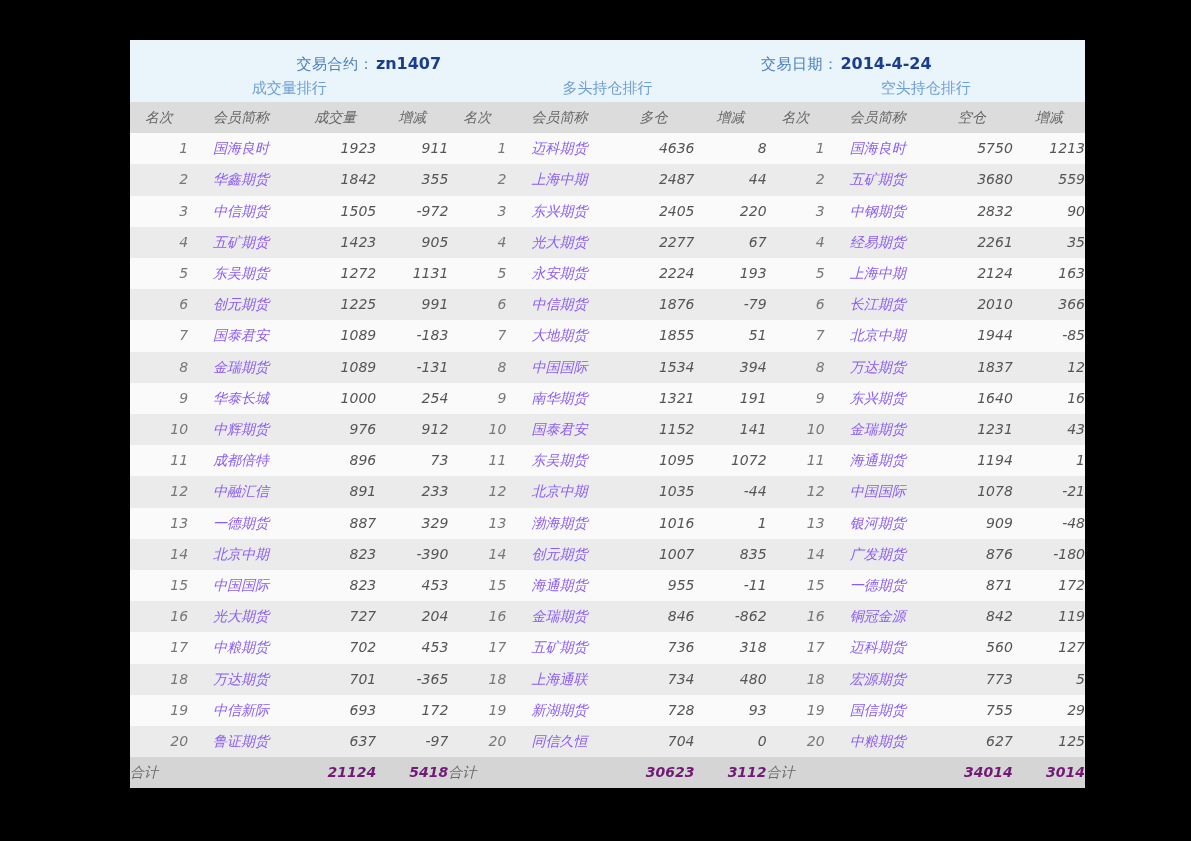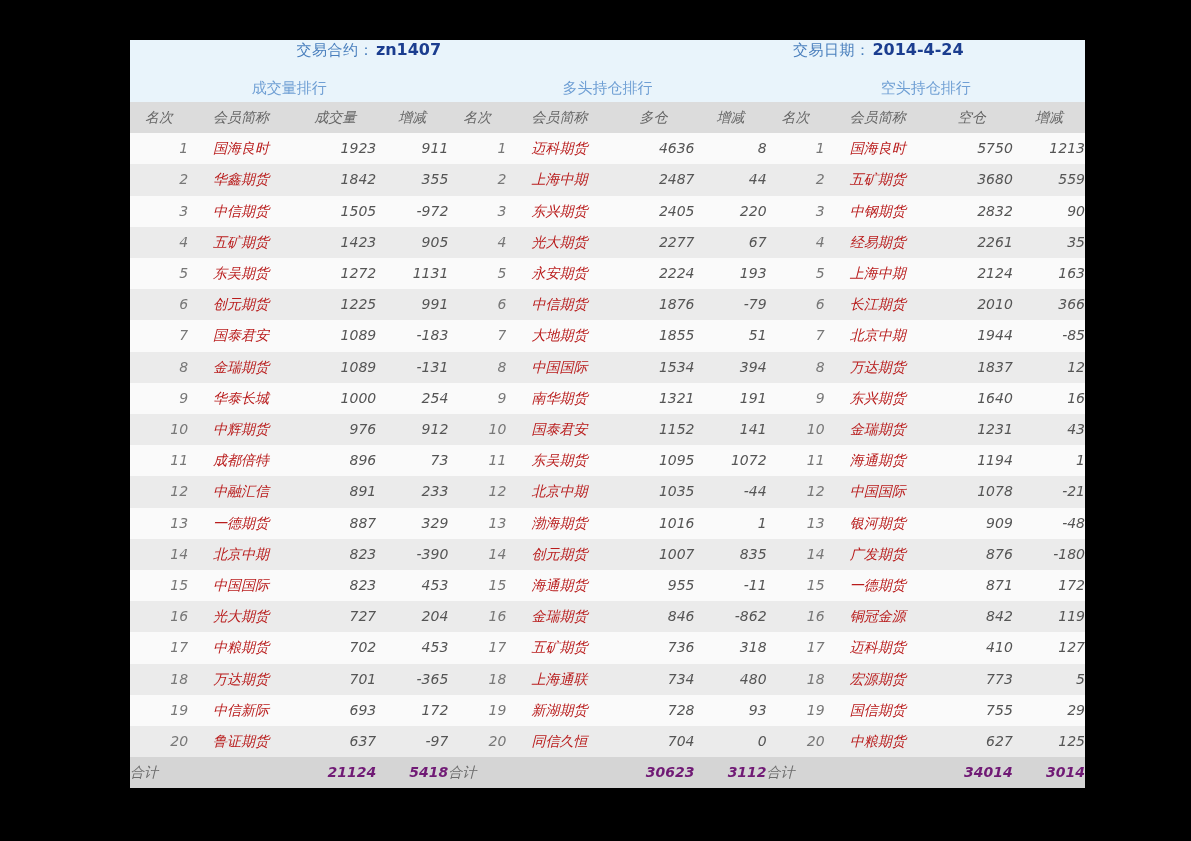--- a/index.html
+++ b/index.html
@@ -33,22 +33,21 @@
   }
 
   
   .banner {
     background: #e9f4fb;
     padding: 0;
   }
   .banner-row1 {
     display: flex;
     height: 34px;
-    align-items: flex-start;
-    gap: 32px;
+    align-items: flex-end;
   }
   .banner-cell {
     flex: 0 0 50%;
     text-align: center;
     white-space: nowrap;
   }
   .banner-label {
     font-size: 15px;
     color: #4a7fbd;
     letter-spacing: 0.5px;
@@ -107,21 +106,21 @@
   tbody tr.even { background: #ebebeb; }
 
   td.c-rank {
     text-align: right;
     padding-right: 14px;
     color: #777777;
     font-size: 13.5px;
   }
   td.c-name {
     text-align: center;
-    color: #b91c1c;
+    color: #8b5cf6;
     font-size: 14.5px;
   }
   td.c-num {
     text-align: right;
     padding-right: 16px;
     color: #555555;
     font-size: 14px;
   }
 
   
@@ -437,21 +436,21 @@
             <td class="c-rank">17</td>
             <td class="c-name">中粮期货</td>
             <td class="c-num">702</td>
             <td class="c-num">453</td>
             <td class="c-rank">17</td>
             <td class="c-name">五矿期货</td>
             <td class="c-num">736</td>
             <td class="c-num">318</td>
             <td class="c-rank">17</td>
             <td class="c-name">迈科期货</td>
-            <td class="c-num">410</td>
+            <td class="c-num">560</td>
             <td class="c-num">127</td>
           </tr>
           <tr class="even">
             <td class="c-rank">18</td>
             <td class="c-name">万达期货</td>
             <td class="c-num">701</td>
             <td class="c-num">-365</td>
             <td class="c-rank">18</td>
             <td class="c-name">上海通联</td>
             <td class="c-num">734</td>

